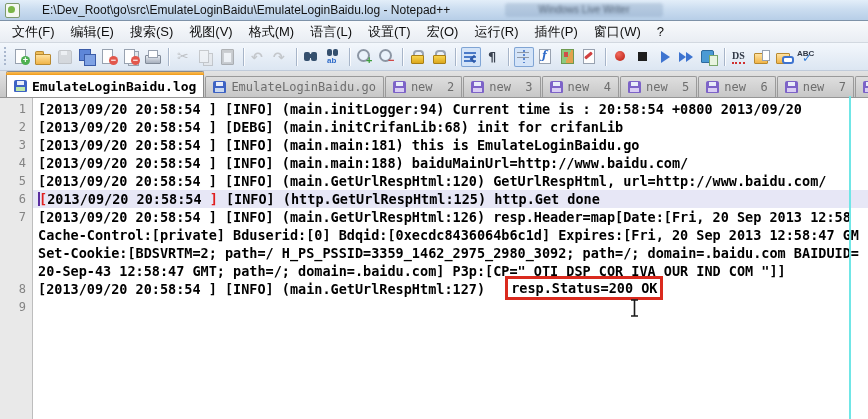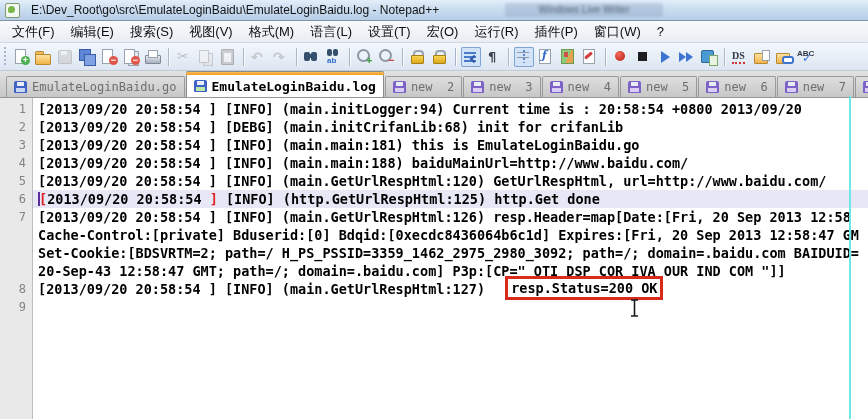--- a/index.html
+++ b/index.html
@@ -5,21 +5,21 @@
   html,body{margin:0;padding:0;}
   body{width:868px;height:419px;position:relative;overflow:hidden;background:#fff;
        font-family:"Liberation Sans",sans-serif;-webkit-font-smoothing:none;}
   .app{position:absolute;inset:0;display:flex;flex-direction:column;}
 
   
   .titlebar{height:20px;flex:none;background:linear-gradient(180deg,#E3EEF9,#CBDDF0 45%,#B7CEE7);
             border-bottom:1px solid #7E92A8;display:flex;align-items:center;padding:0 5px;position:relative;}
   .np-icon{width:13px;height:13px;flex:none;background:#F4F8F2;border:1px solid #7E9A6E;border-radius:2px;position:relative;}
   .np-icon::after{content:"";position:absolute;left:2px;top:2px;width:7px;height:7px;border-radius:50% 50% 50% 2px;background:#7AB648;}
-  .title-text{font-size:12px;color:#141414;margin-left:11px;white-space:nowrap;}
+  .title-text{font-size:12px;color:#141414;margin-left:22px;white-space:nowrap;}
   .bg-window{position:absolute;left:505px;top:3px;width:158px;height:14px;line-height:14px;border-radius:3px;
              background:rgba(125,152,185,.38);color:#3C4C60;font-size:10px;text-align:center;
              filter:blur(1.4px);opacity:.85;white-space:nowrap;overflow:hidden;}
 
   
   .menubar{height:21px;flex:none;background:linear-gradient(#F8FAFC,#E9EDF3);border-bottom:1px solid #D2D8E0;
            display:flex;align-items:center;padding-left:4px;text-align:center;}
   .menu-item{padding:2px 8px;font-size:13px;color:#0E0E0E;white-space:nowrap;cursor:default;}
 
   
@@ -185,27 +185,27 @@
       <div class="tbi i-macro-run-all"></div>
       <div class="tbi i-macro-save"></div>
       <div class="tb-sep"></div>
       <div class="tbi i-dspellcheck"></div>
       <div class="tbi i-open-containing-folder"></div>
       <div class="tbi i-folder-as-workspace"></div>
       <div class="tbi i-spell-check"></div>
     </div>
 
   <div class="tabbar">
-      <div class="tab">
-        <span class="ticon "></span>
-        <span class="tab-label">EmulateLoginBaidu.go</span>
-      </div>
       <div class="tab active">
         <span class="ticon  act"></span>
         <span class="tab-label">EmulateLoginBaidu.log</span>
+      </div>
+      <div class="tab">
+        <span class="ticon "></span>
+        <span class="tab-label">EmulateLoginBaidu.go</span>
       </div>
       <div class="tab">
         <span class="ticon purple"></span>
         <span class="tab-label">new  2</span>
       </div>
       <div class="tab">
         <span class="ticon purple"></span>
         <span class="tab-label">new  3</span>
       </div>
       <div class="tab">

